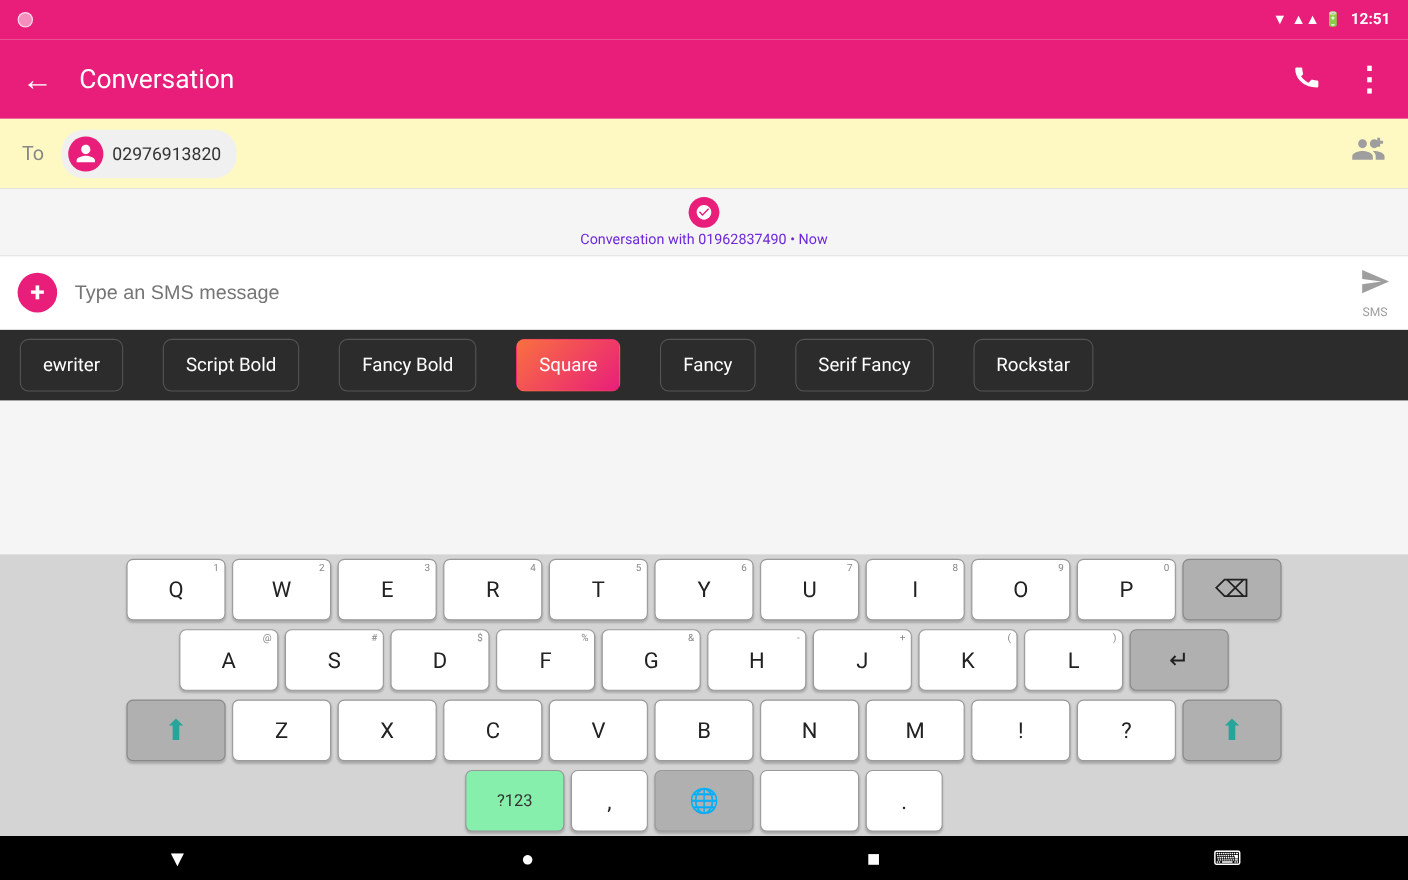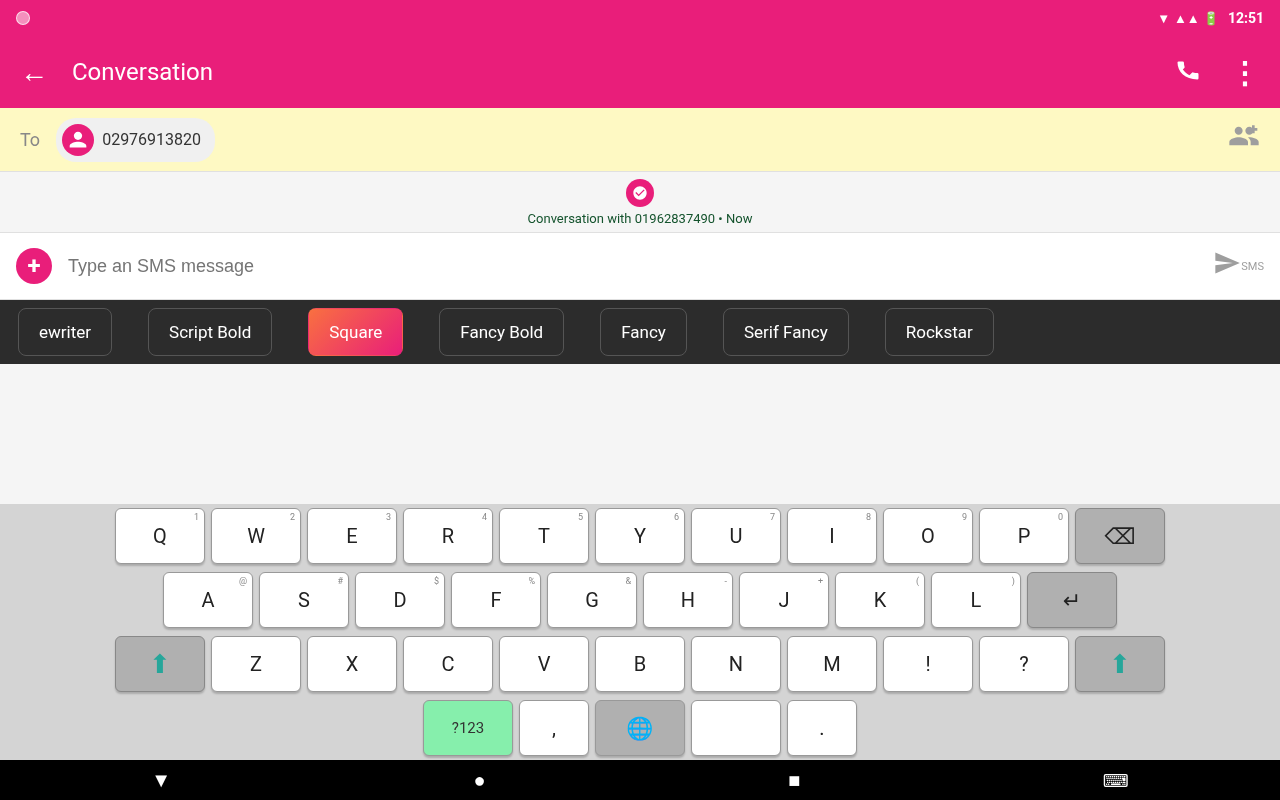--- a/index.html
+++ b/index.html
@@ -84,21 +84,21 @@
       align-items: center;
       justify-content: center;
       gap: 4px;
     }
     .conv-icon {
       width: 28px; height: 28px; border-radius: 50%;
       background: #e91e7a;
       display: flex; align-items: center; justify-content: center;
       color: white; font-size: 14px;
     }
-    .conv-text { color: #14532d; font-size: 13px; }
+    .conv-text { color: #6d28d9; font-size: 13px; }
 
     
     #message-input-bar {
       width: 100%;
       height: 68px;
       background: white;
       display: flex;
       align-items: center;
       padding: 0 16px;
       border-bottom: 1px solid #e0e0e0;
@@ -109,21 +109,21 @@
       background: #e91e7a;
       display: flex; align-items: center; justify-content: center;
       color: white; font-size: 24px; font-weight: bold; cursor: pointer;
       margin-right: 16px; flex-shrink: 0;
     }
     .sms-input {
       flex: 1; color: #aaa; font-size: 18px; border: none; outline: none;
       background: transparent; cursor: text;
     }
     .send-btn {
-      display: flex; flex-direction: row; align-items: center; margin-left: 12px; cursor: pointer;
+      display: flex; flex-direction: column; align-items: center; margin-left: 12px; cursor: pointer;
     }
     .send-icon { color: #9e9e9e; font-size: 28px; }
     .send-label { color: #9e9e9e; font-size: 11px; }
 
     
     #font-selector {
       width: 100%;
       height: 64px;
       background: #2c2c2c;
       display: flex;
@@ -287,22 +287,22 @@
         <path d="M2 21l21-9L2 3v7l15 2-15 2v7z"></path>
       </svg>
     </span>
     <span class="send-label">SMS</span>
   </div>
 </div>
 
 <div id="font-selector">
 <div class="font-item">ewriter</div>
     <div class="font-item">Script Bold</div>
+    <div class="font-item">Fancy Bold</div>
     <div class="font-item active">Square</div>
-    <div class="font-item">Fancy Bold</div>
     <div class="font-item">Fancy</div>
     <div class="font-item">Serif Fancy</div>
     <div class="font-item">Rockstar</div>
   </div>
 
 <div id="keyboard" style="bottom: 40px; left: 0px; width: 100%;">
 <div class="keyboard-row">
       <div class="key"><span class="sub-num">1</span>Q</div>
       <div class="key"><span class="sub-num">2</span>W</div>
       <div class="key"><span class="sub-num">3</span>E</div>

